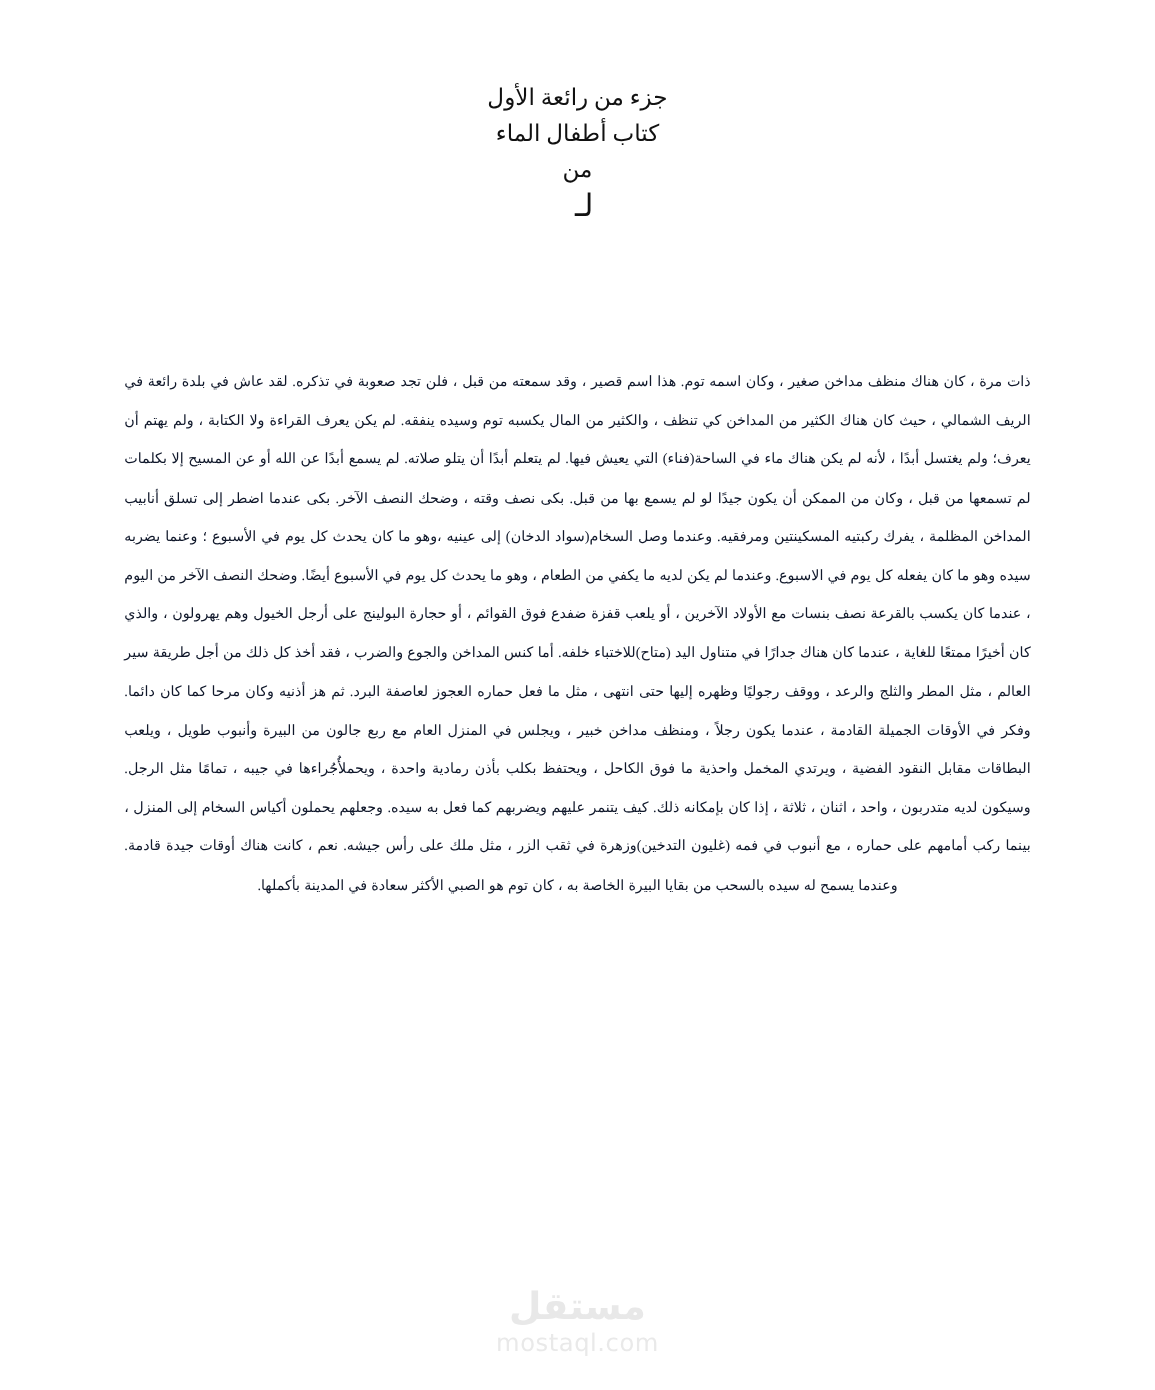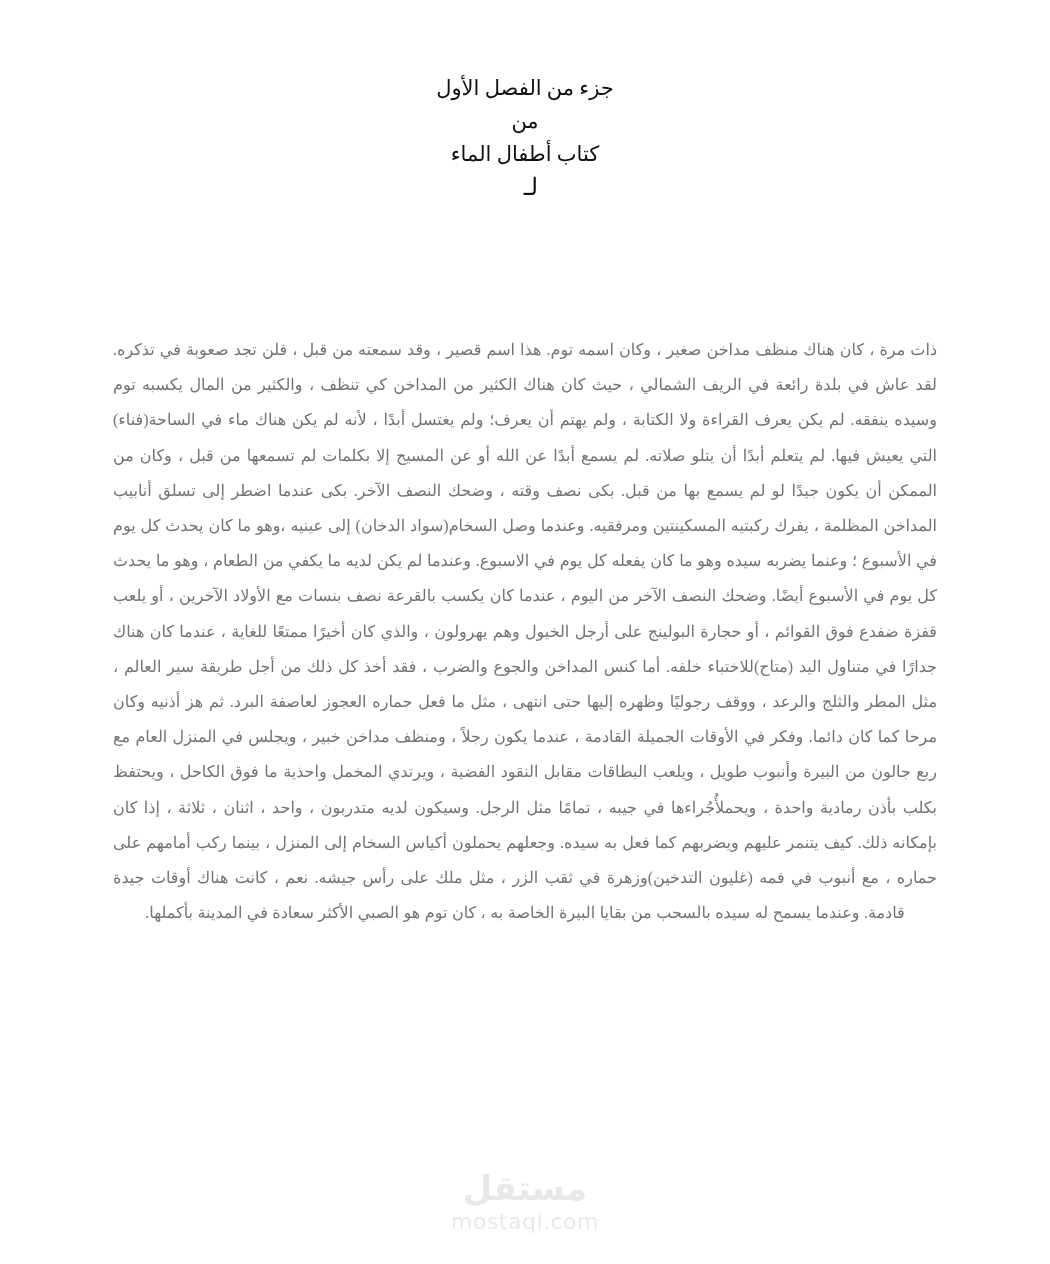--- a/index.html
+++ b/index.html
@@ -36,40 +36,40 @@
   }
   .title-line {
     font-family: "Liberation Serif", "DejaVu Serif", serif;
     font-size: 21px;
     line-height: 33px;
     color: #111111;
     white-space: nowrap;
     letter-spacing: 0px;
   }
   .title-line.lam {
-    font-size: 24px;
+    font-size: 28px;
     margin-left: 12px;
   }
 
   
   .body-wrap {
     position: absolute;
     top: 316px;
     right: 113px;
     left: 113px;
     direction: rtl;
   }
   .body-text {
     font-family: "Liberation Serif", "DejaVu Serif", serif;
-    font-size: 16px;
+    font-size: 13px;
     line-height: 35.2px;
     text-align: justify;
     text-align-last: center;
     text-justify: inter-word;
-    color: #737373;
+    color: #0f172a;
     word-spacing: 0.5px;
     hyphens: none;
   }
 
   
   .watermark {
     position: absolute;
     top: 1168px;
     left: 0;
     right: 0;
@@ -97,23 +97,23 @@
     letter-spacing: 0.5px;
     margin-top: 1px;
   }
 </style>
 </head>
 <body>
 
 <div class="page">
 
   <div class="title-block">
-    <div class="title-line">جزء من الفصل الأول</div>
+    <div class="title-line">جزء من رائعة الأول</div>
+    <div class="title-line">كتاب أطفال الماء</div>
     <div class="title-line">من</div>
-    <div class="title-line">كتاب أطفال الماء</div>
     <div class="title-line lam">لـ</div>
   </div>
 
   <div class="body-wrap">
     <p class="body-text">ذات مرة ، كان هناك منظف مداخن صغير ، وكان اسمه توم. هذا اسم قصير ، وقد سمعته من قبل ، فلن تجد صعوبة في تذكره. لقد عاش في بلدة رائعة في الريف الشمالي ، حيث كان هناك الكثير من المداخن كي تنظف ، والكثير من المال يكسبه توم وسيده ينفقه. لم يكن يعرف القراءة ولا الكتابة ، ولم يهتم أن يعرف؛ ولم يغتسل أبدًا ، لأنه لم يكن هناك ماء في الساحة(فناء) التي يعيش فيها. لم يتعلم أبدًا أن يتلو صلاته. لم يسمع أبدًا عن الله أو عن المسيح إلا بكلمات لم تسمعها من قبل ، وكان من الممكن أن يكون جيدًا لو لم يسمع بها من قبل. بكى نصف وقته ، وضحك النصف الآخر. بكى عندما اضطر إلى تسلق أنابيب المداخن المظلمة ، يفرك ركبتيه المسكينتين ومرفقيه. وعندما وصل السخام(سواد الدخان) إلى عينيه ،وهو ما كان يحدث كل يوم في الأسبوع ؛ وعنما يضربه سيده وهو ما كان يفعله كل يوم في الاسبوع. وعندما لم يكن لديه ما يكفي من الطعام ، وهو ما يحدث كل يوم في الأسبوع أيضًا. وضحك النصف الآخر من اليوم ، عندما كان يكسب بالقرعة نصف بنسات مع الأولاد الآخرين ، أو يلعب قفزة ضفدع فوق القوائم ، أو حجارة البولينج على أرجل الخيول وهم يهرولون ، والذي كان أخيرًا ممتعًا للغاية ، عندما كان هناك جدارًا في متناول اليد (متاح)للاختباء خلفه. أما كنس المداخن والجوع والضرب ، فقد أخذ كل ذلك من أجل طريقة سير العالم ، مثل المطر والثلج والرعد ، ووقف رجوليًا وظهره إليها حتى انتهى ، مثل ما فعل حماره العجوز لعاصفة البرد. ثم هز أذنيه وكان مرحا كما كان دائما. وفكر في الأوقات الجميلة القادمة ، عندما يكون رجلاً ، ومنظف مداخن خبير ، ويجلس في المنزل العام مع ربع جالون من البيرة وأنبوب طويل ، ويلعب البطاقات مقابل النقود الفضية ، ويرتدي المخمل واحذية ما فوق الكاحل ، ويحتفظ بكلب بأذن رمادية واحدة ، ويحملأُجُراءها في جيبه ، تمامًا مثل الرجل. وسيكون لديه متدربون ، واحد ، اثنان ، ثلاثة ، إذا كان بإمكانه ذلك. كيف يتنمر عليهم ويضربهم كما فعل به سيده. وجعلهم يحملون أكياس السخام إلى المنزل ، بينما ركب أمامهم على حماره ، مع أنبوب في فمه (غليون التدخين)وزهرة في ثقب الزر ، مثل ملك على رأس جيشه. نعم ، كانت هناك أوقات جيدة قادمة. وعندما يسمح له سيده بالسحب من بقايا البيرة الخاصة به ، كان توم هو الصبي الأكثر سعادة في المدينة بأكملها.</p>
   </div>
 
   <div class="watermark">
     <span class="wm-arabic">مستقل</span>
     <span class="wm-latin">mostaql.com</span>

